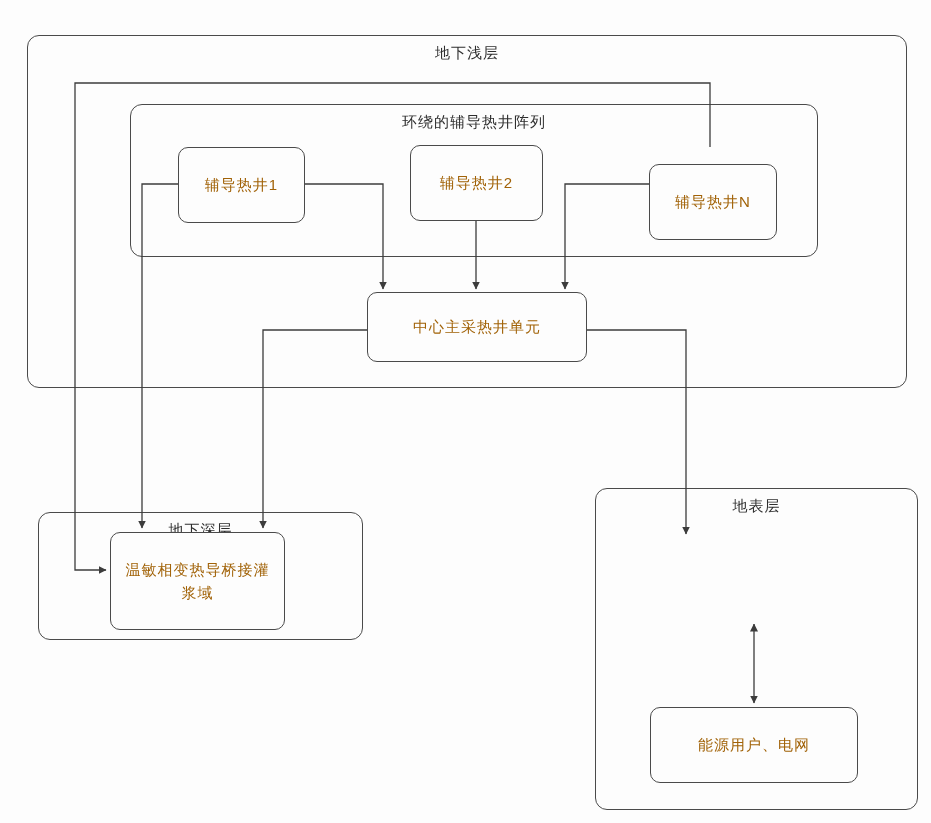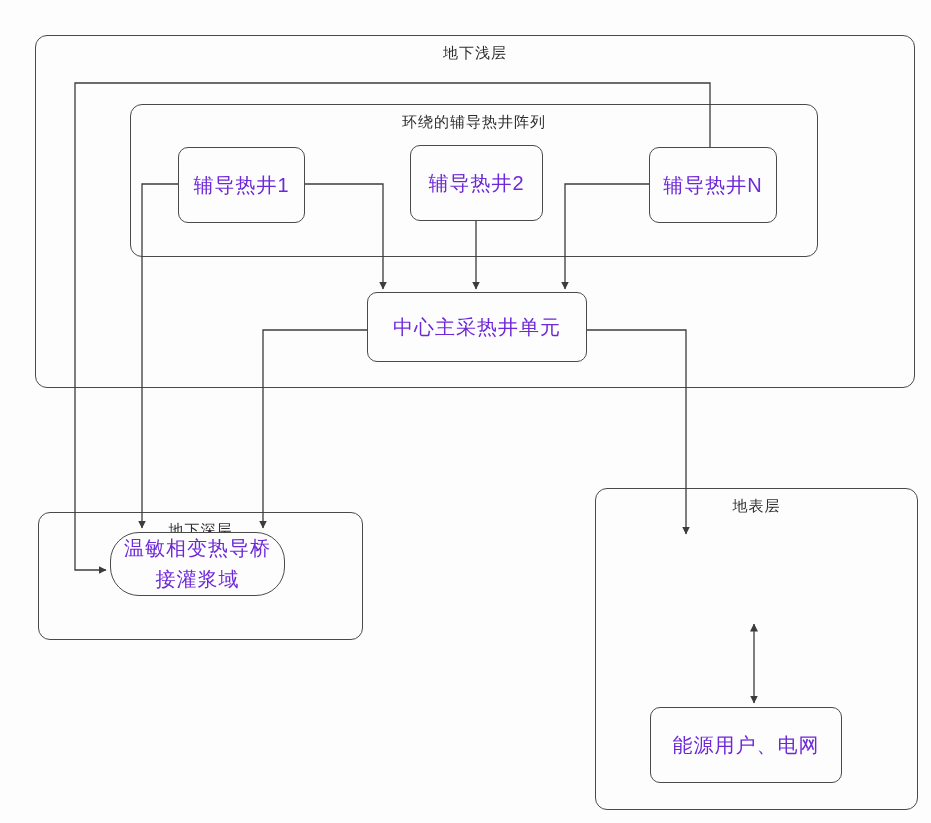--- a/index.html
+++ b/index.html
@@ -36,38 +36,38 @@
   .node {
     position: absolute;
     border: 1.4px solid #4a4a4a;
     border-radius: 10px;
     background: #fdfdfd;
     box-sizing: border-box;
     display: flex;
     align-items: center;
     justify-content: center;
     text-align: center;
-    font-size: 20px;
+    font-size: 15px;
     letter-spacing: 1px;
-    color: #6d28d9;
+    color: #a16207;
     line-height: 1.55;
   }
   
-  .shallow-layer  { left: 35px;  top: 35px;  width: 880px; height: 353px; }
+  .shallow-layer  { left: 27px;  top: 35px;  width: 880px; height: 353px; }
   .array-box      { left: 130px; top: 104px; width: 688px; height: 153px; }
   .deep-layer     { left: 38px;  top: 512px; width: 325px; height: 128px; }
   .surface-layer  { left: 595px; top: 488px; width: 323px; height: 322px; }
   
   .well-1   { left: 178px; top: 147px; width: 127px; height: 76px; }
   .well-2   { left: 410px; top: 145px; width: 133px; height: 76px; }
-  .well-n   { left: 649px; top: 147px; width: 128px; height: 76px; }
+  .well-n   { left: 649px; top: 164px; width: 128px; height: 76px; }
   .central  { left: 367px; top: 292px; width: 220px; height: 70px; justify-content: center; }
-  .grout    { left: 110px; top: 532px; width: 175px; height: 64px; padding: 0 12px; border-radius: 29px; }
+  .grout    { left: 110px; top: 532px; width: 175px; height: 98px; padding: 0 12px; }
   .station  { left: 652px; top: 538px; width: 208px; height: 82px; }
-  .users    { left: 650px; top: 707px; width: 192px; height: 76px; }
+  .users    { left: 650px; top: 707px; width: 208px; height: 76px; }
   .connector-layer {
     position: absolute;
     left: 0;
     top: 0;
     width: 931px;
     height: 823px;
     pointer-events: none;
   }
   .connector-layer polyline, .connector-layer line {
     fill: none;

